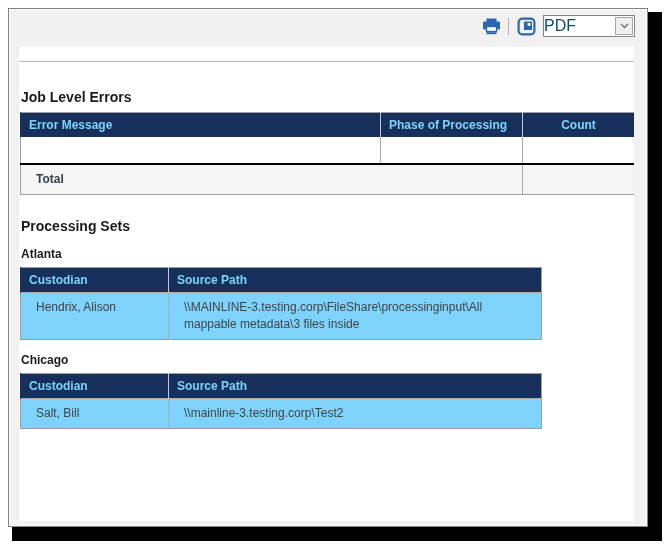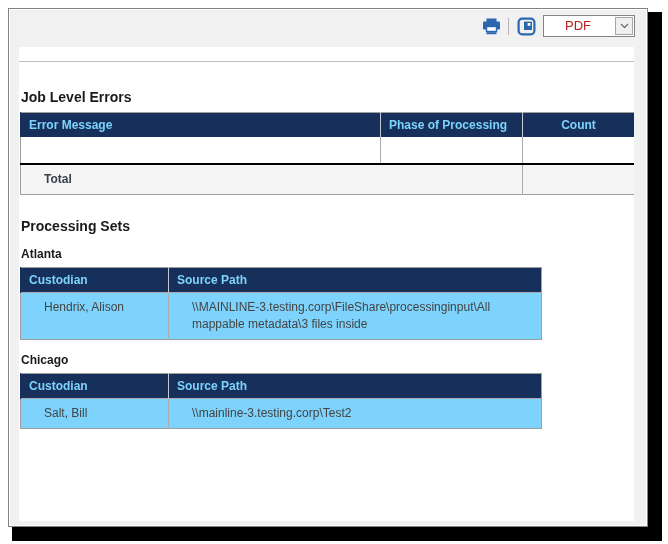--- a/index.html
+++ b/index.html
@@ -11,21 +11,21 @@
     box-shadow:inset 0 0 0 1px #ffffff, 9px 9px 0 5px #000000;
   }
   
   .toolbar{position:absolute;top:3px;right:12px;height:28px;display:flex;align-items:center;gap:7px;}
   .tool-btn{display:flex;align-items:center;justify-content:center;width:20px;height:20px;cursor:pointer;}
   .tool-sep{width:1px;height:17px;background:#b3b3b3;}
   .format-select{
     width:92px;height:22px;background:#ffffff;border:1px solid #848484;
     display:flex;align-items:center;box-sizing:border-box;cursor:pointer;
   }
-  .format-select .value{flex:1;font-size:13px;color:#b91c1c;padding-left:21px;line-height:20px;}
+  .format-select .value{flex:1;font-size:16px;color:#0c4a6e;padding-left:0;line-height:20px;}
   .format-select .arrow-box{
     width:18px;height:18px;margin:1px;background:#efefef;border:1px solid #a6a6a6;
     box-sizing:border-box;display:flex;align-items:center;justify-content:center;
   }
   
   .page{position:absolute;left:10px;top:38px;width:615px;height:474px;background:#ffffff;overflow:hidden;}
   .brand{display:flex;margin:8px 0 0 17px;}
   .brand-text{margin-left:9px;padding-top:1px;}
   .workspace-name{font-size:17px;font-weight:bold;color:#3f3f3f;line-height:22px;}
   .report-title{font-size:15px;font-weight:bold;color:#17365d;line-height:20px;margin-top:4px;}
@@ -37,21 +37,21 @@
   
   table.report-table{border-collapse:collapse;width:522px;font-size:12px;table-layout:fixed;margin-left:1px;}
   table.report-table{border:1px solid #9e9e9e;}
   table.report-table th{
     background:#16305b;color:#7dd3fc;text-align:left;font-weight:bold;
     padding:4px 8px;line-height:16px;border-left:1px solid #c4c9d4;
   }
   table.report-table th:first-child{border-left:1px solid #16305b;}
   table.report-table th.center{text-align:center;}
   table.report-table td{
-    color:#444444;padding:6px 23px;line-height:17px;vertical-align:top;
+    color:#444444;padding:6px 15px;line-height:17px;vertical-align:top;
     word-wrap:break-word;border-left:1px solid #ababab;
   }
   table.report-table td:first-child{border-left:none;}
   
   .jle .empty-row td{height:14px;background:#ffffff;}
   .jle .total-row td{
     background:#f5f5f5;border-top:2px solid #000000;font-weight:bold;color:#39414e;height:15px;
   }
   .jle .total-row td.total-label{border-left:none;}
   

